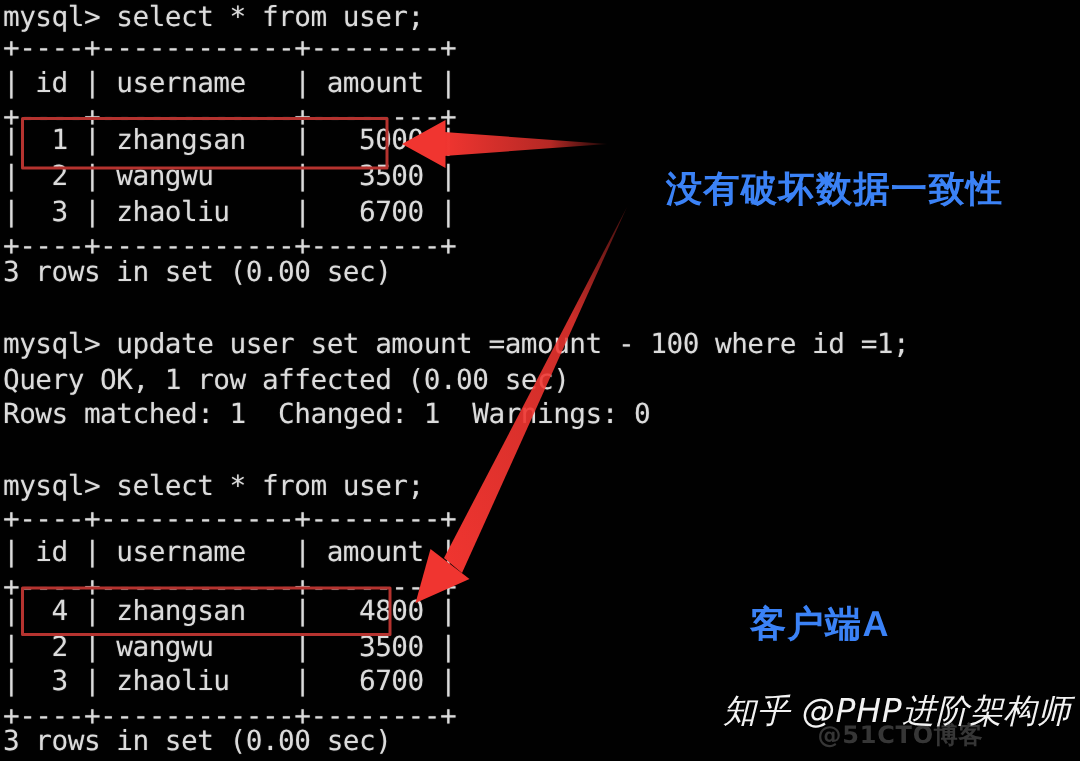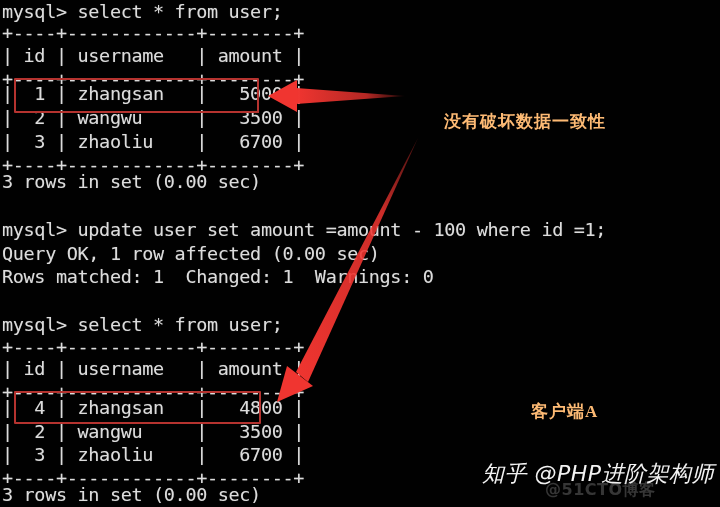--- a/index.html
+++ b/index.html
@@ -54,24 +54,24 @@
     top: 0;
     width: 720px;
     height: 507px;
     pointer-events: none;
   }
 
   
   .annot {
     position: absolute;
     white-space: pre;
-    font-family: Liberation Serif, serif;
-    font-size: 17px;
+    font-family: Liberation Sans, sans-serif;
+    font-size: 24px;
     font-weight: 700;
-    color: #fdba74;
+    color: #3b82f6;
     letter-spacing: 1px;
   }
 
   
   .wm-main {
     position: absolute;
     white-space: pre;
     font-family: "DejaVu Sans", "Liberation Sans", sans-serif;
     font-size: 22px;
     font-weight: 500;
@@ -142,18 +142,18 @@
       <polygon points="297,80 297,112 268,96" fill="#f03530"></polygon>
     </g>
 
     <g>
       <polygon points="418,138 296,372 308,382" fill="url(#gradD)"></polygon>
       <polygon points="287,366 313,386 277,402" fill="#f03530"></polygon>
     </g>
   </svg>
 
   <div class="annot" style="left:444px; top:110px;">没有破坏数据一致性</div>
-  <div class="annot" style="left:531px; top:400px;">客户端A</div>
+  <div class="annot" style="left:500px; top:400px;">客户端A</div>
 
   <div class="wm-main" style="left:482px; top:459px;">知乎 @PHP进阶架构师</div>
   <div class="wm-faint" style="left:545px; top:480px;">@51CTO博客</div>
 
 </div>
 
 </body></html>

